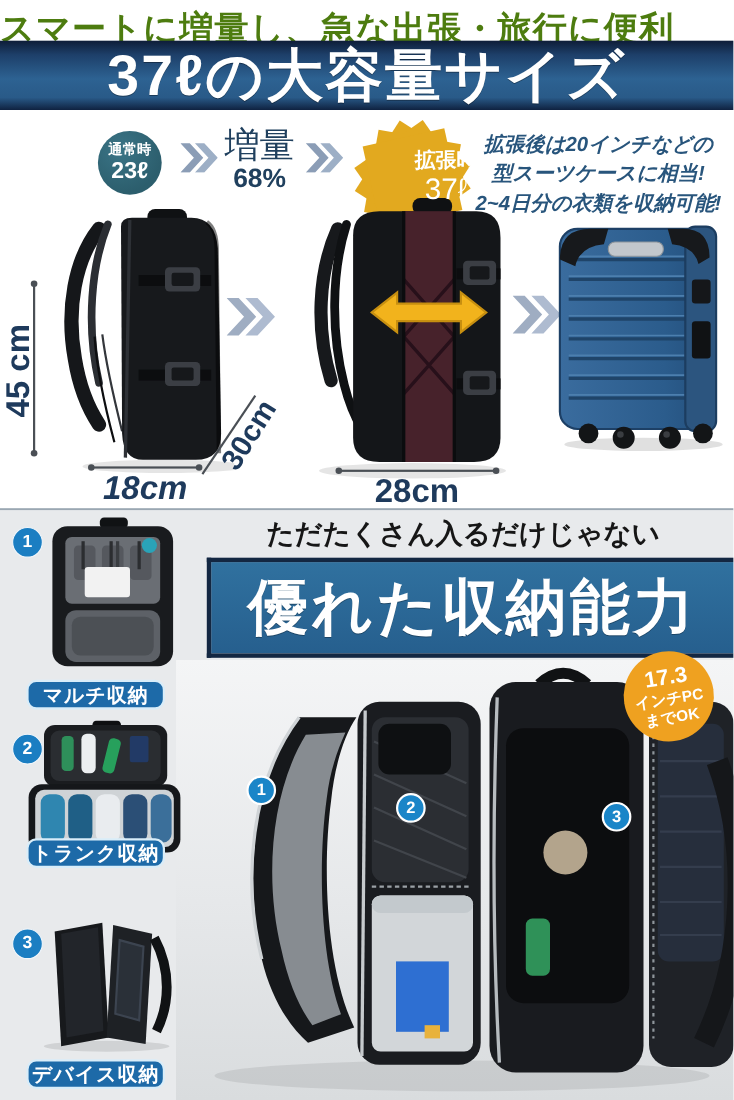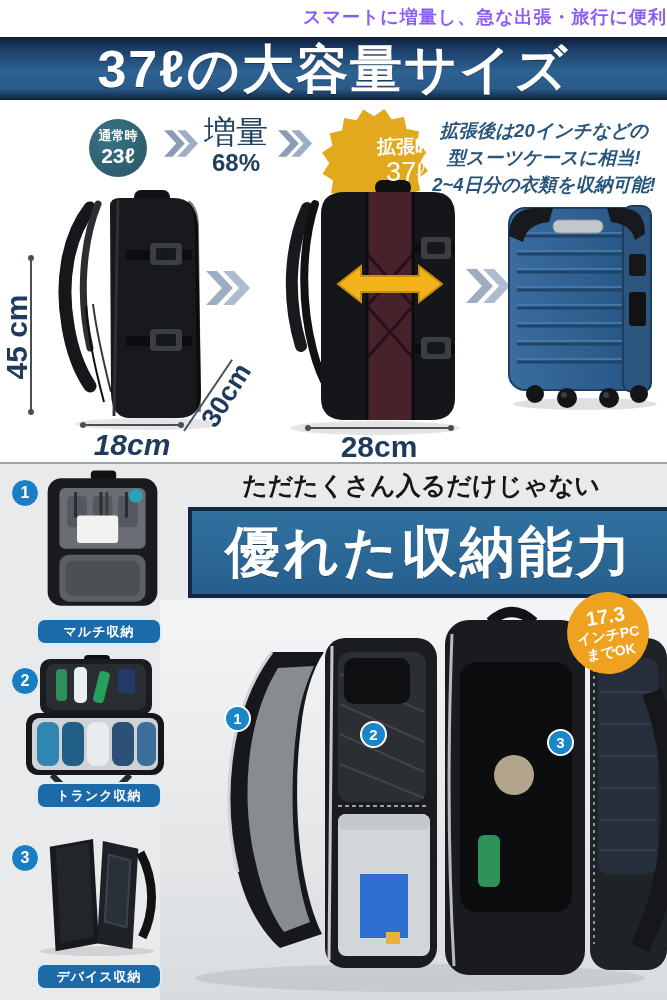--- a/index.html
+++ b/index.html
@@ -3,22 +3,22 @@
 <meta charset="utf-8">
 <style>
   html,body{margin:0;padding:0;background:#fff;}
   #stage{
     position:relative;width:667px;height:1000px;overflow:hidden;
     font-family:"Liberation Sans","DejaVu Sans",sans-serif;
     background:#fff;
   }
   
   .top-tagline{
-    position:absolute;top:5px;left:0;right:0;text-align:right;
-    font-size:18px;font-weight:600;color:#8b5cf6;letter-spacing:1px;
+    position:absolute;top:5px;left:0;right:0;text-align:left;
+    font-size:31px;font-weight:600;color:#4d7c0f;letter-spacing:1px;
   }
   .banner-top{
     position:absolute;top:37px;left:0;width:100%;height:63px;
     background:linear-gradient(180deg,#0e1d38 0%,#1d3f69 20%,#2d6292 55%,#295a88 82%,#0f2240 100%);
     display:flex;align-items:center;justify-content:center;
   }
   .banner-top .t{
     color:#fff;font-size:52px;font-weight:800;letter-spacing:2px;line-height:1;
     text-shadow:0 1px 0 rgba(0,0,0,.35);
   }
@@ -95,22 +95,22 @@
   }
   .pc-badge .l1{font-size:20px;font-weight:800;line-height:1.05;}
   .pc-badge .l2,.pc-badge .l3{font-size:14px;font-weight:800;line-height:1.15;}
   .num-badge{
     position:absolute;width:26px;height:26px;border-radius:50%;background:#1b7ec2;
     border:1px solid #f2f7fb;color:#fff;font-size:16px;font-weight:700;
     display:flex;align-items:center;justify-content:center;z-index:5;
   }
   .pill{
     position:absolute;left:24px;width:126px;height:27px;box-sizing:border-box;border-radius:9px;
-    background:#1d6aa8;border:2px solid #d9edf9;color:#fff;font-size:13px;font-weight:700;
-    display:flex;align-items:center;justify-content:center;letter-spacing:1px;z-index:5;margin-left:12px;
+    background:#1d6aa8;border:2px solid #d9edf9;color:#fff;font-size:18px;font-weight:700;
+    display:flex;align-items:center;justify-content:center;letter-spacing:1px;z-index:5;
   }
   .main-photo{
     position:absolute;left:160px;top:600px;width:507px;height:400px;
     background:linear-gradient(180deg,#f4f5f6 0%,#e6e8ea 55%,#d9dcde 100%);
   }
   .marker{
     position:absolute;width:27px;height:27px;border-radius:50%;background:#1a85c8;
     border:2px solid #fff;color:#fff;font-size:15px;font-weight:700;box-sizing:border-box;
     display:flex;align-items:center;justify-content:center;z-index:4;
   }
@@ -375,21 +375,21 @@
       <rect x="14" y="58" width="138" height="62" rx="12" fill="#15171a"></rect>
       <rect x="20" y="63" width="126" height="52" rx="8" fill="#cfd3d6"></rect>
       <rect x="25" y="67" width="22" height="44" rx="8" fill="#2f86b0"></rect>
       <rect x="50" y="67" width="22" height="44" rx="8" fill="#1f5f86"></rect>
       <rect x="75" y="67" width="22" height="44" rx="8" fill="#e9ecef"></rect>
       <rect x="100" y="67" width="22" height="44" rx="8" fill="#2b4f76"></rect>
       <rect x="125" y="67" width="19" height="44" rx="8" fill="#3b6f9a"></rect>
       <path d="M40,120 L50,130 M118,120 L108,130" stroke="#26282c" stroke-width="6"></path>
     </svg>
   </div>
-  <div class="pill" style="top:782px;align-items:center;">
+  <div class="pill" style="top:762px;align-items:center;">
       <span>トランク収納</span>
     </div>
 
   <div class="num-badge" style="left:11px;top:844px;">
       <span>3</span>
     </div>
   <div class="photo" style="left:18px;top:833px;">
     <svg width="152" height="126" viewBox="0 0 150 128">
       <ellipse cx="78" cy="120" rx="58" ry="5" fill="#000" opacity="0.1"></ellipse>
       <path d="M30,14 L74,6 L80,112 L36,120 Z" fill="#17191c"></path>

